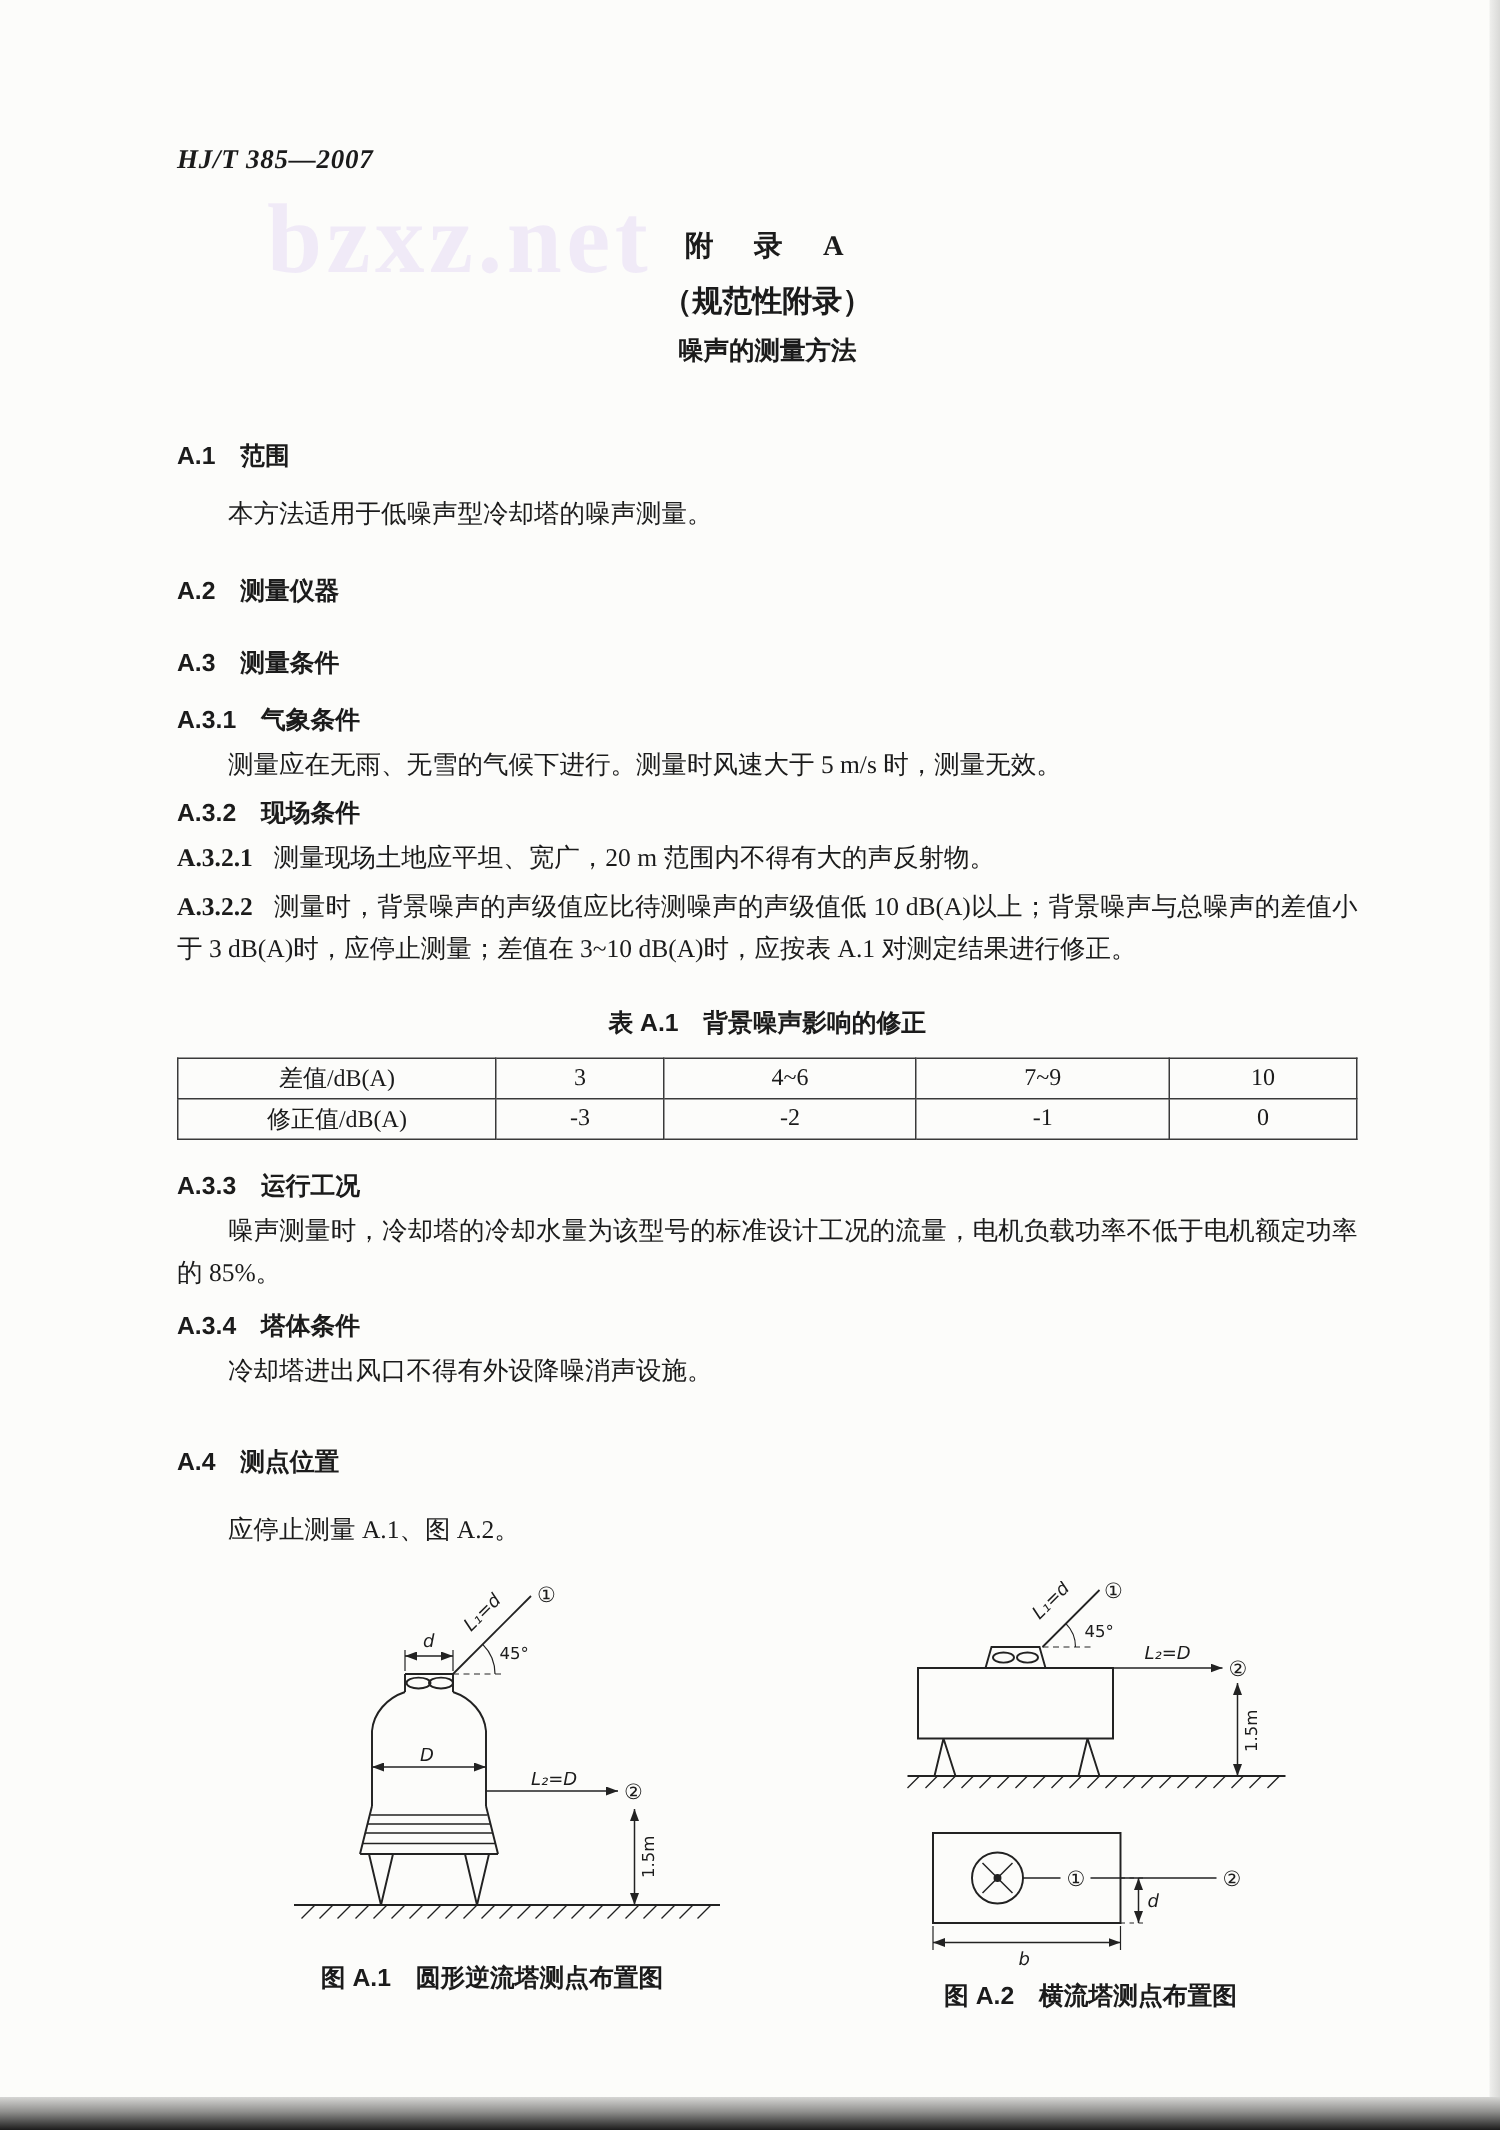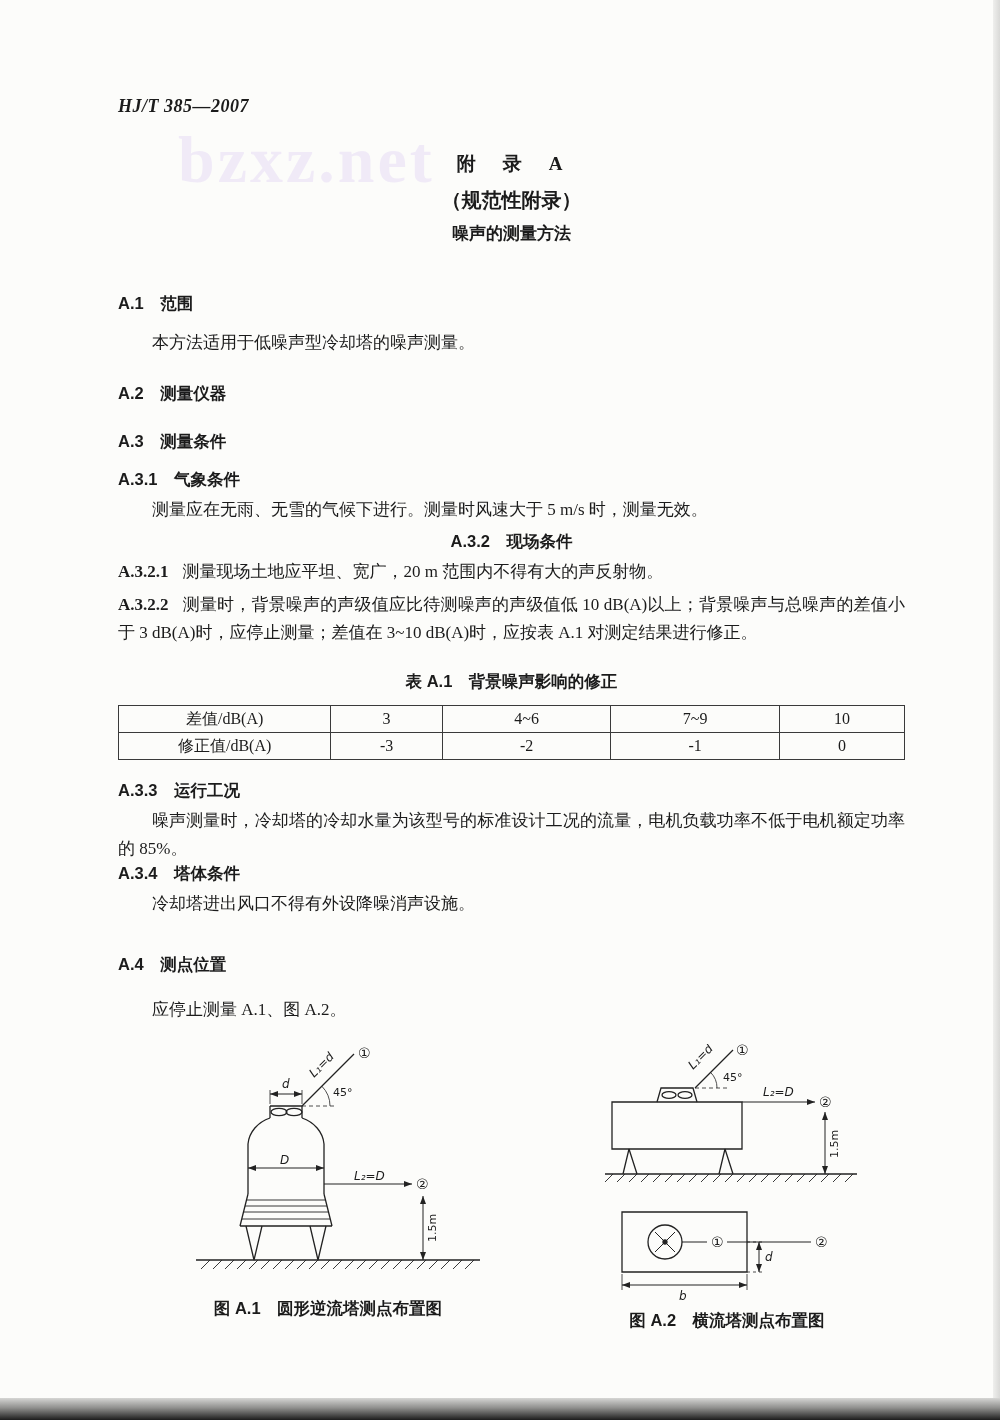--- a/index.html
+++ b/index.html
@@ -27,21 +27,21 @@
   .title-l2 { font-size:20px; margin-top:10px; }
   .title-l3 { font-size:17px; margin-top:8px; }
 
   .sec {
     font-family:"Liberation Sans", sans-serif; font-weight:bold;
     font-size:16.5px; white-space:pre-wrap;
   }
   .mt-lg { margin-top:48px; }
   .mt-md { margin-top:26px; }
   .mt-sm { margin-top:16px; }
-  .mt-xs { margin-top:7px;text-align:center; }
+  .mt-xs { margin-top:7px; }
 
   p.body { font-size:17px; line-height:28px; text-align:justify; }
   p.indent { text-indent:2em; }
   p.pt { margin-top:14px; }
   p.pt-s { margin-top:5px; }
   .runin-num { font-family:Liberation Serif, serif; font-weight:bold; margin-right:14px; }
 
   .tbl-title { text-align:center; font-family:"Liberation Sans", sans-serif;
     font-weight:bold; font-size:16.5px; margin-top:24px; }
   table.data { width:100%; border-collapse:collapse; margin-top:12px; }
@@ -106,21 +106,21 @@
           <td>-2</td>
           <td>-1</td>
           <td>0</td>
         </tr>
       </tbody>
     </table>
 
     <h3 class="sec" style="margin-top:20px">A.3.3　运行工况</h3>
     <p class="body indent pt-s">噪声测量时，冷却塔的冷却水量为该型号的标准设计工况的流量，电机负载功率不低于电机额定功率的 85%。</p>
 
-    <h3 class="sec" style="">A.3.4　塔体条件</h3>
+    <h3 class="sec" style="margin-top:10px">A.3.4　塔体条件</h3>
     <p class="body indent pt-s">冷却塔进出风口不得有外设降噪消声设施。</p>
 
     <h2 class="sec" style="margin-top:36px">A.4　测点位置</h2>
     <p class="body indent" style="margin-top:20px">应停止测量 A.1、图 A.2。</p>
 
     <div class="figures">
 
       <div class="figure">
         <svg width="316" height="248" viewBox="0 0 316 248">
           <defs>

